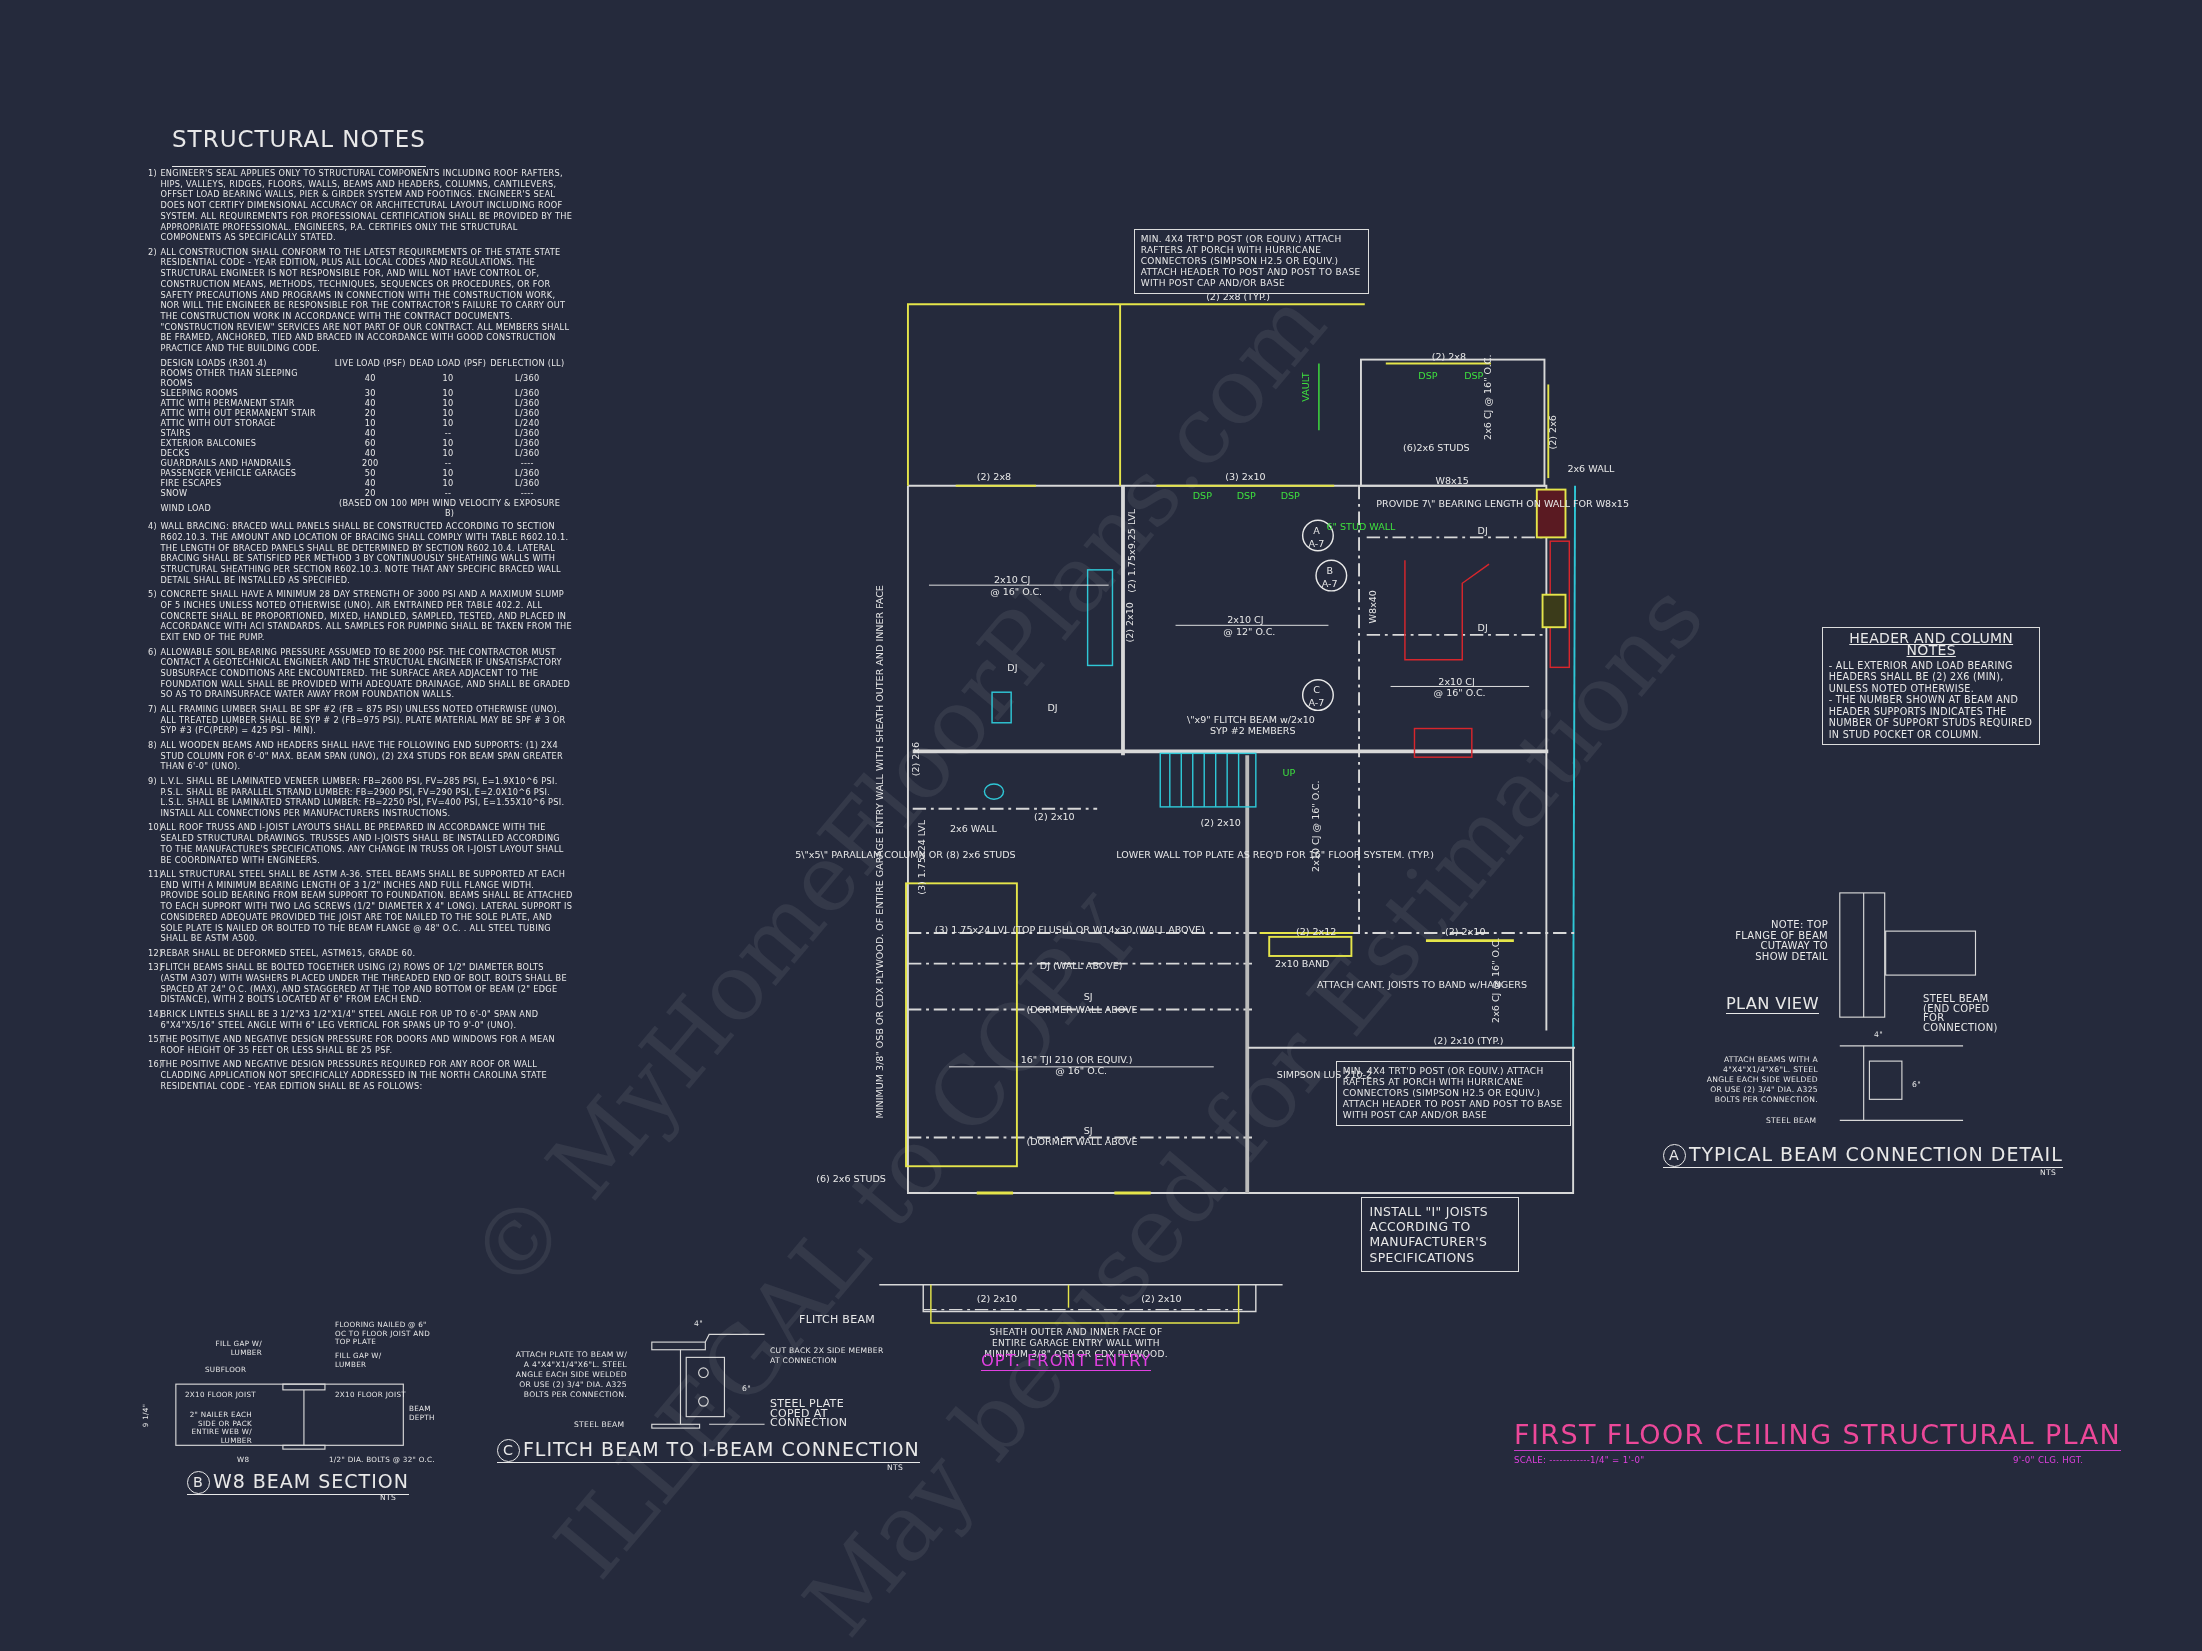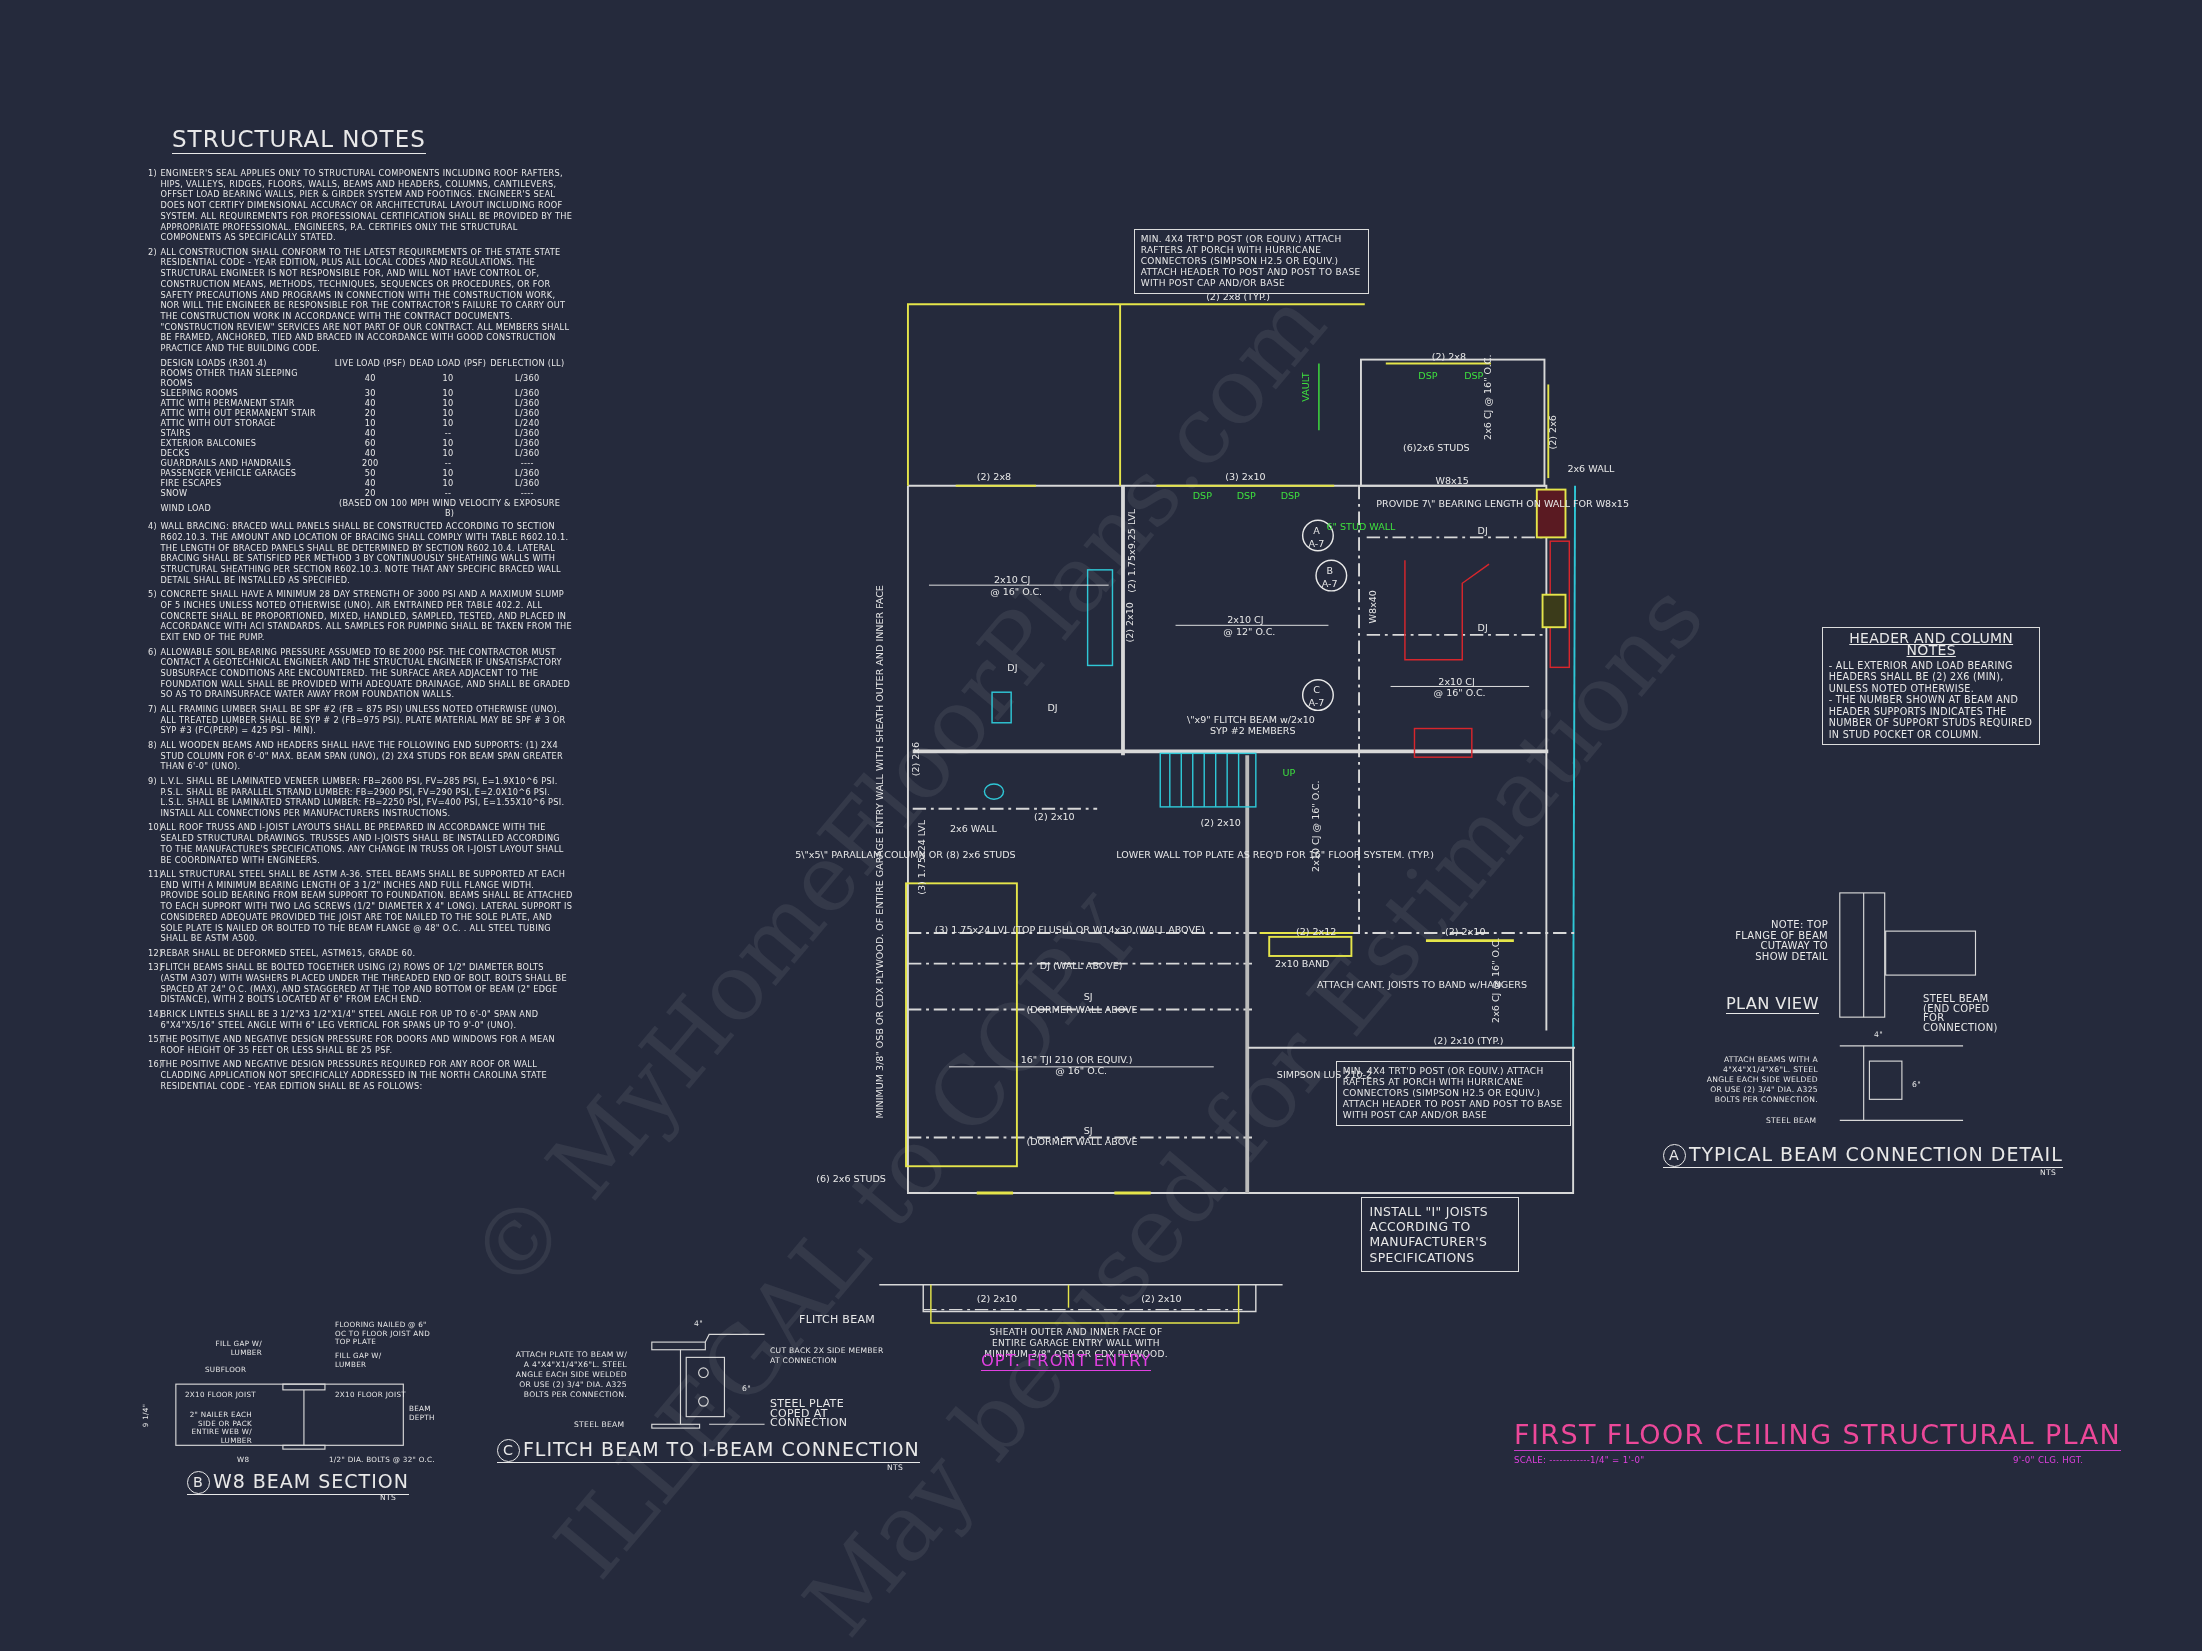--- a/index.html
+++ b/index.html
@@ -1,19 +1,19 @@
 <!DOCTYPE html>
 <html><head>
 <meta charset="utf-8">
 <style>
   html,body{margin:0;padding:0;background:#252a3c;}
   body{width:2202px;height:1652px;position:relative;overflow:hidden;font-family:"DejaVu Sans",sans-serif;color:#e6e6e6;}
   .abs{position:absolute;}
   .txt{font-family:"DejaVu Sans",sans-serif;color:#e8e8e8;text-transform:uppercase;letter-spacing:0.3px;}
-  .notes-title{left:172px;top:126px;font-size:23px;letter-spacing:1px;border-bottom:1.9px solid #e8e8e8;padding-bottom:1px;}
+  .notes-title{left:172px;top:126px;font-size:23px;letter-spacing:1px;border-bottom:1.9px solid #e8e8e8;padding-bottom:14px;}
   .notes{left:148px;top:168px;width:425px;font-size:8.2px;line-height:10.7px;}
   .note{display:flex;margin-bottom:3.8px;}
   .note .num{width:12.4px;flex:0 0 12.4px;}
   .note .body{flex:1;}
   .loads{margin:0 0 3.8px 12.4px;width:406px;border-collapse:collapse;font-size:8.2px;line-height:10px;}
   .loads td{padding:0;}
   .loads td.c{text-align:center;}
   .loads thead td{vertical-align:bottom;}
   .sub{margin-left:7.6px;}
   .box{border:1.4px solid #dcdcdc;padding:3.8px 5.7px;font-size:10px;line-height:12.4px;}

